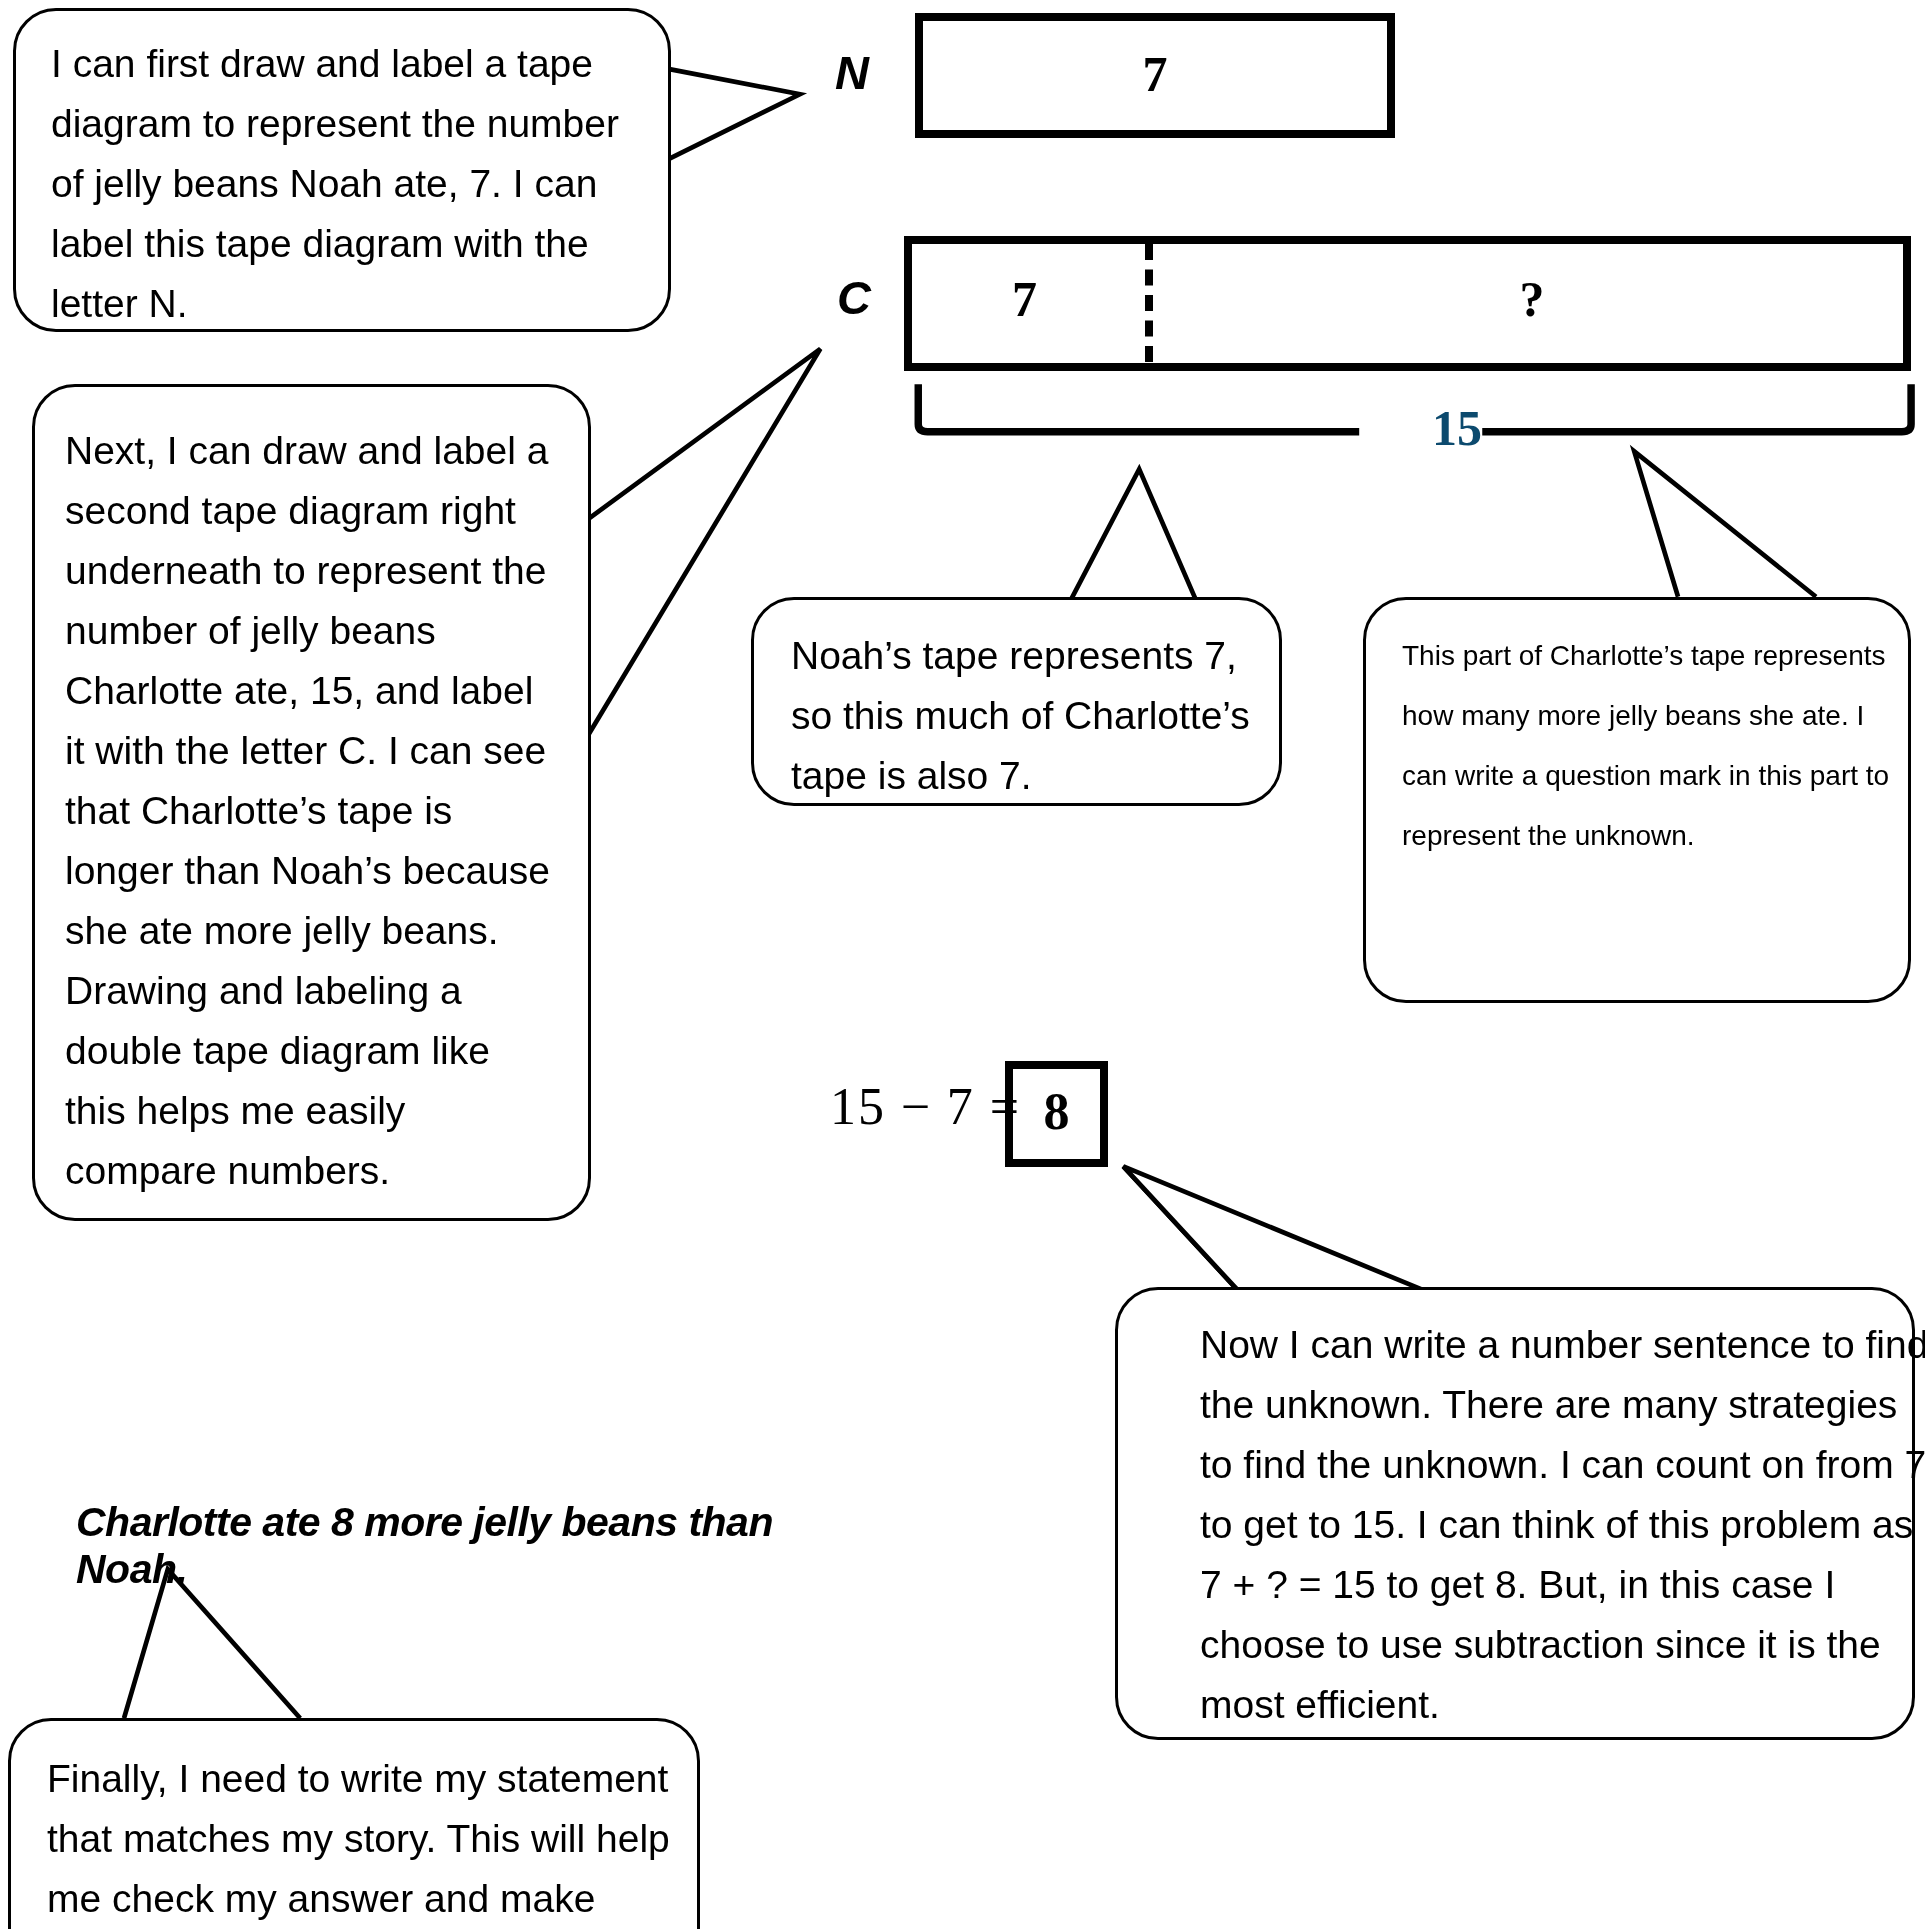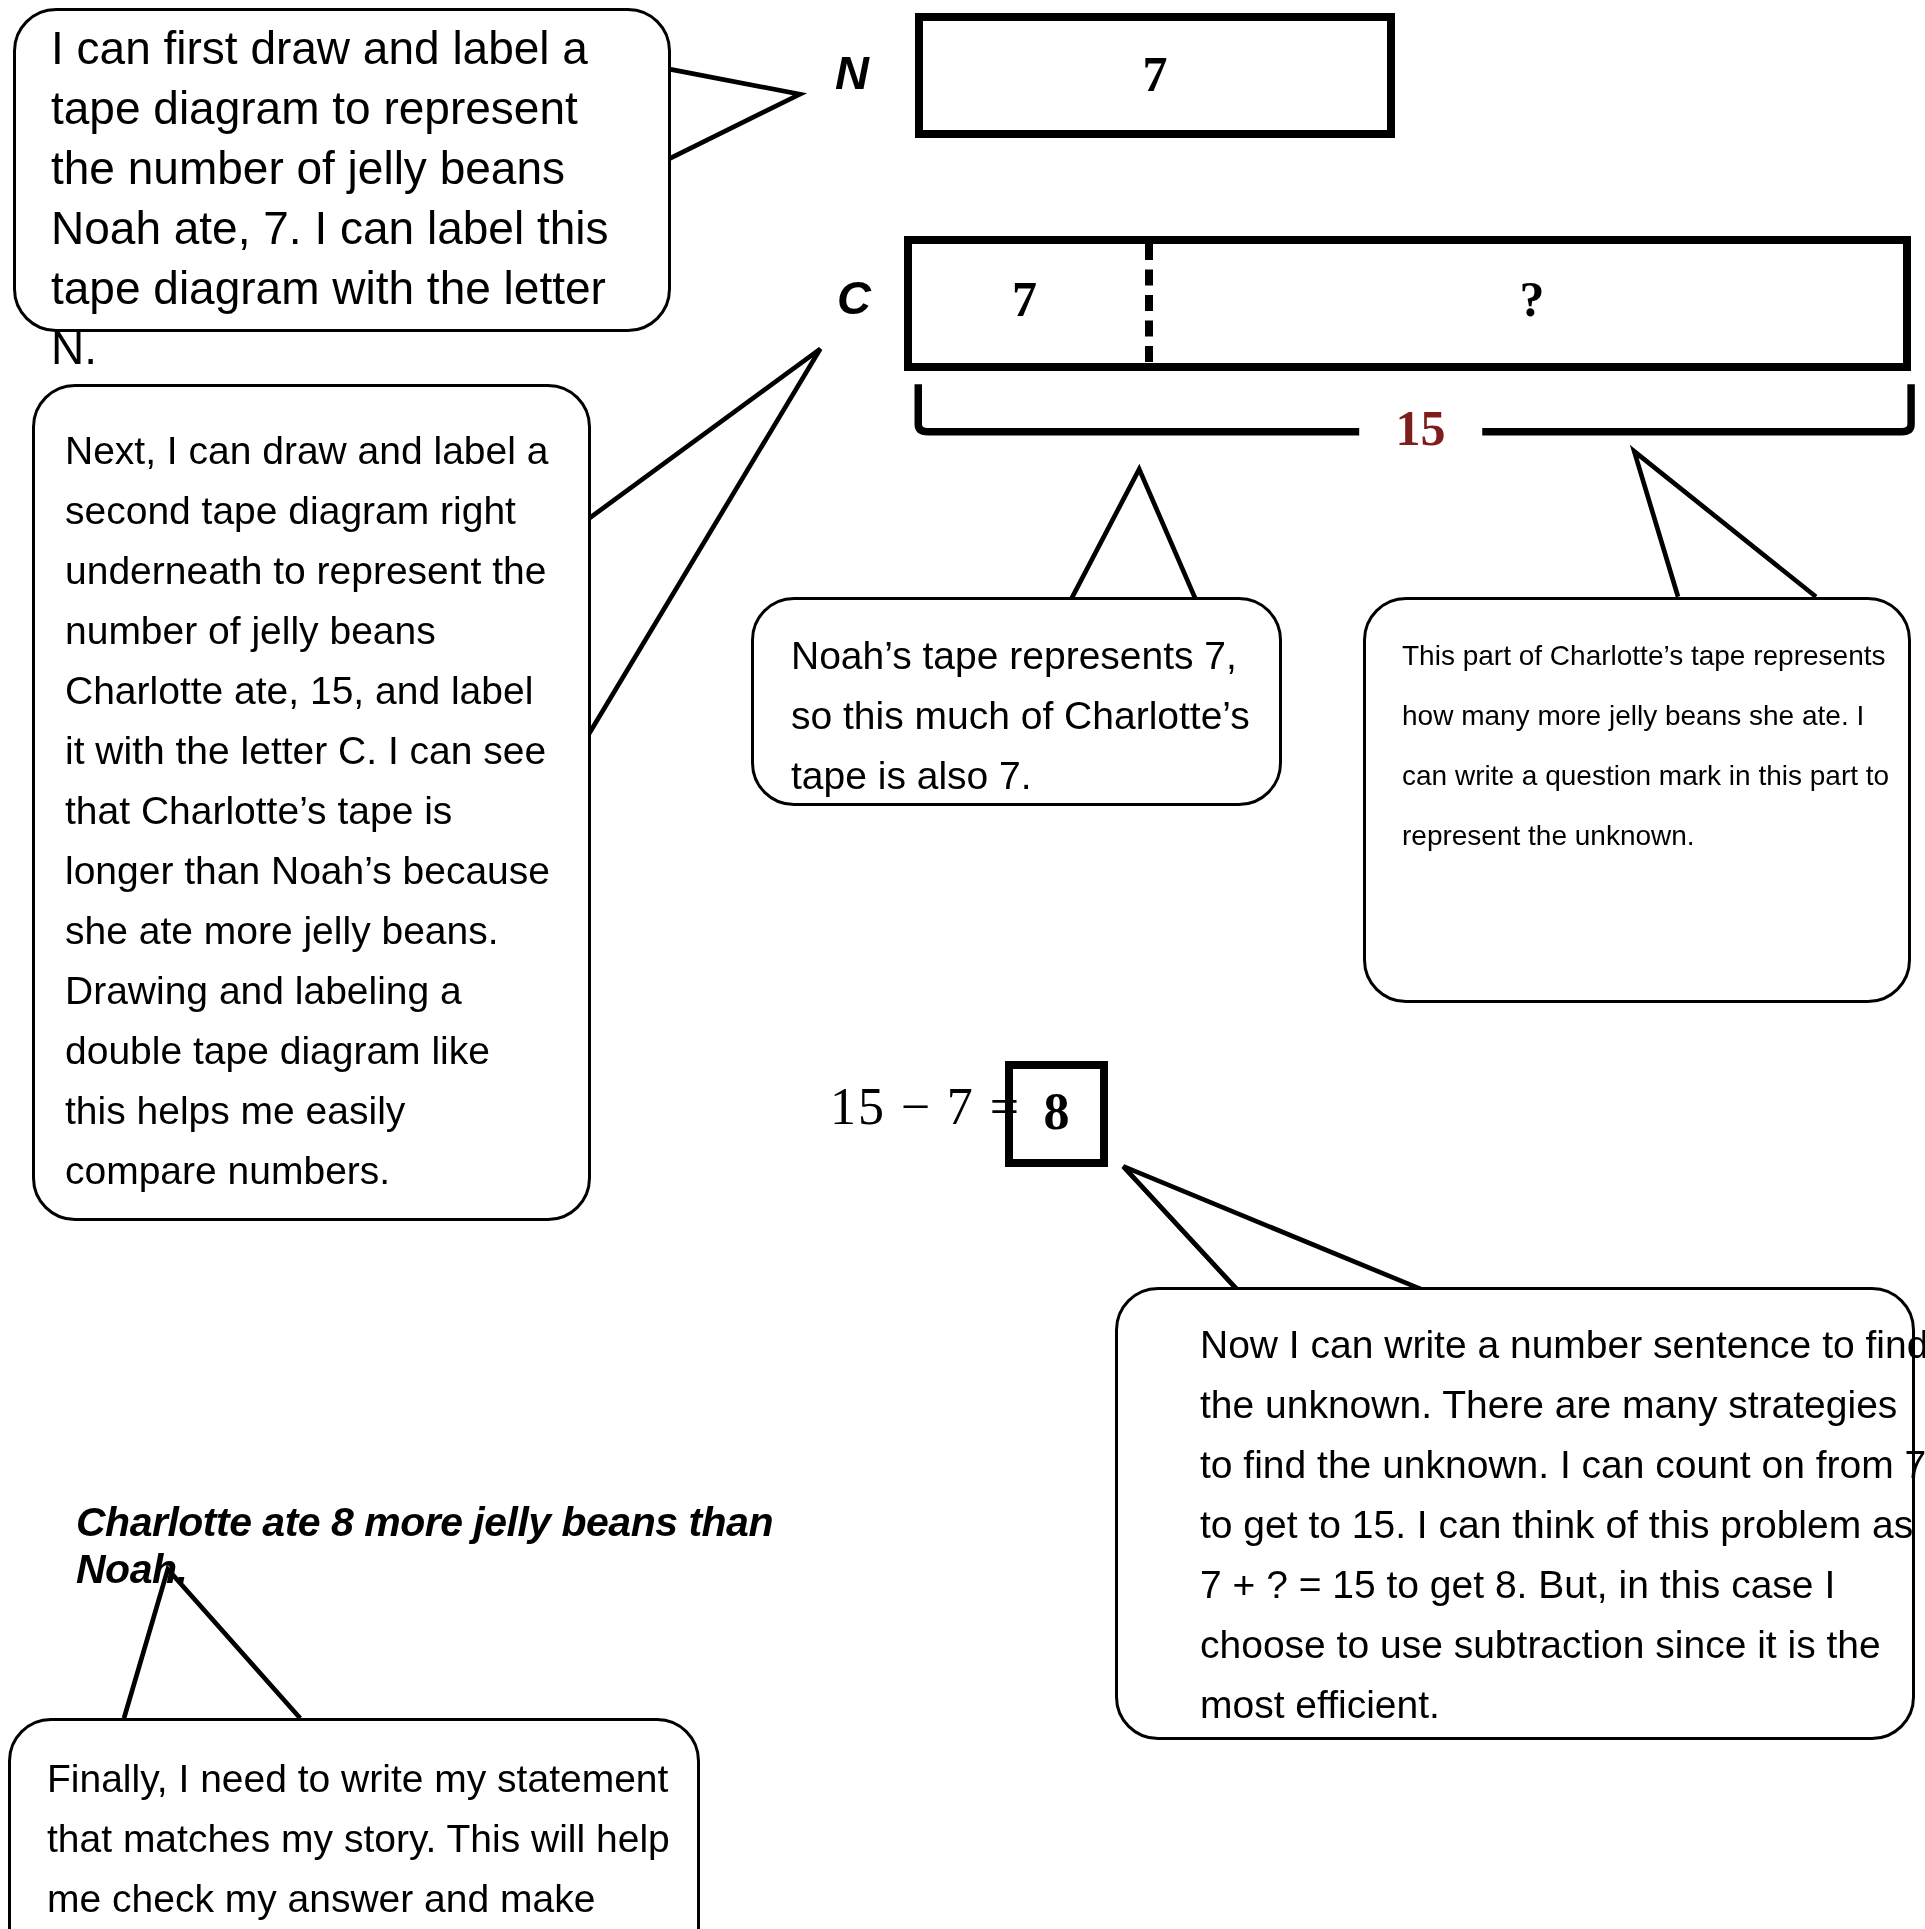--- a/index.html
+++ b/index.html
@@ -90,22 +90,22 @@
     font-weight: bold;
     font-style: italic;
     color: #000000;
     z-index: 6;
     font-family: "Liberation Sans", sans-serif;
     letter-spacing: -0.5px;
   }
   .bracket-value {
     position: absolute;
     font-weight: bold;
-    text-align: center;
-    color: #7f1d1d;
+    text-align: right;
+    color: #0c4a6e;
     z-index: 6;
     font-family: "Liberation Serif", serif;
   }
 </style>
 </head>
 <body>
 
 <div id="canvas">
 
   <svg class="layer" viewBox="0 0 2066 2070">
@@ -121,21 +121,21 @@
 
     <path d="M 1800 640 L 1753 484 L 1948 640" fill="#ffffff" stroke="#000000" stroke-width="5" stroke-linejoin="miter"></path>
 
     <path d="M 1325 1381 L 1205 1251 L 1327 1383 Z" fill="#ffffff" stroke="#000000" stroke-width="5" stroke-linejoin="miter"></path>
     <path d="M 1525 1383 L 1205 1251 L 1327 1383" fill="#ffffff" stroke="#000000" stroke-width="5" stroke-linejoin="miter"></path>
 
     <path d="M 133 1843 L 180 1683 L 322 1843" fill="#ffffff" stroke="#000000" stroke-width="5" stroke-linejoin="miter"></path>
   </svg>
 
   <div class="bubble" style="left:13px; top:7.5px; width:658px; height:324px;"></div>
-  <div class="bubble-text" style="left:51px; top:18px; width:587px; font-size:46px; line-height:60px;">I can first draw and label a tape diagram to represent the number of jelly beans Noah ate, 7.  I can label this tape diagram with the letter N.</div>
+  <div class="bubble-text" style="left:51px; top:34px; width:587px; font-size:39px; line-height:60px;">I can first draw and label a tape diagram to represent the number of jelly beans Noah ate, 7.  I can label this tape diagram with the letter N.</div>
 
   <div class="bubble" style="left:32px; top:384px; width:559px; height:837px;"></div>
   <div class="bubble-text" style="left:65px; top:421px; width:485px; font-size:39px; line-height:60px;">Next, I can draw and label a second tape diagram right underneath to represent the number of jelly beans Charlotte ate, 15, and label it with the letter C.  I can see that Charlotte’s tape is longer than Noah’s because she ate more jelly beans.  Drawing and labeling a double tape diagram like this helps me easily compare numbers.</div>
 
   <div class="tape-label" style="left:835px; top:45px; font-size:47px;">N</div>
   <div class="tape" style="left:915px; top:13px; width:480px; height:125px;"></div>
   <div class="tape-value" style="left:915px; top:45px; width:480px; font-size:50px;">7</div>
 
   <div class="tape-label" style="left:837px; top:270px; font-size:47px;">C</div>
   <div class="tape" style="left:904px; top:236px; width:1007px; height:135px;"></div>

